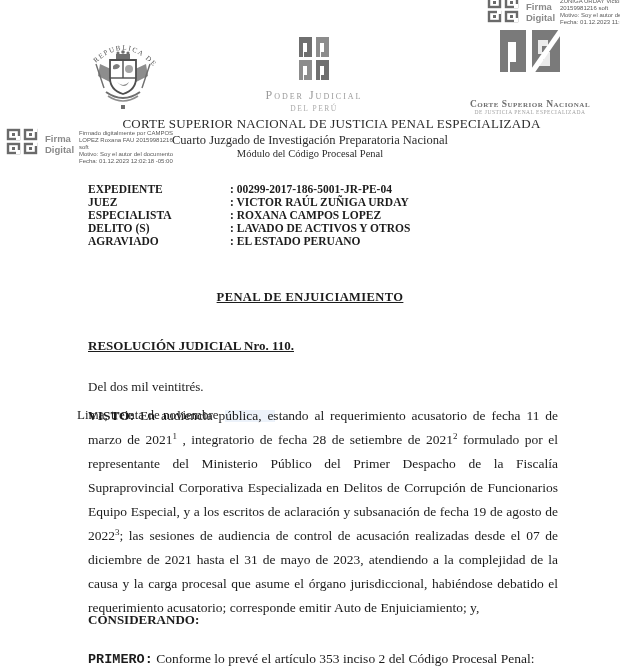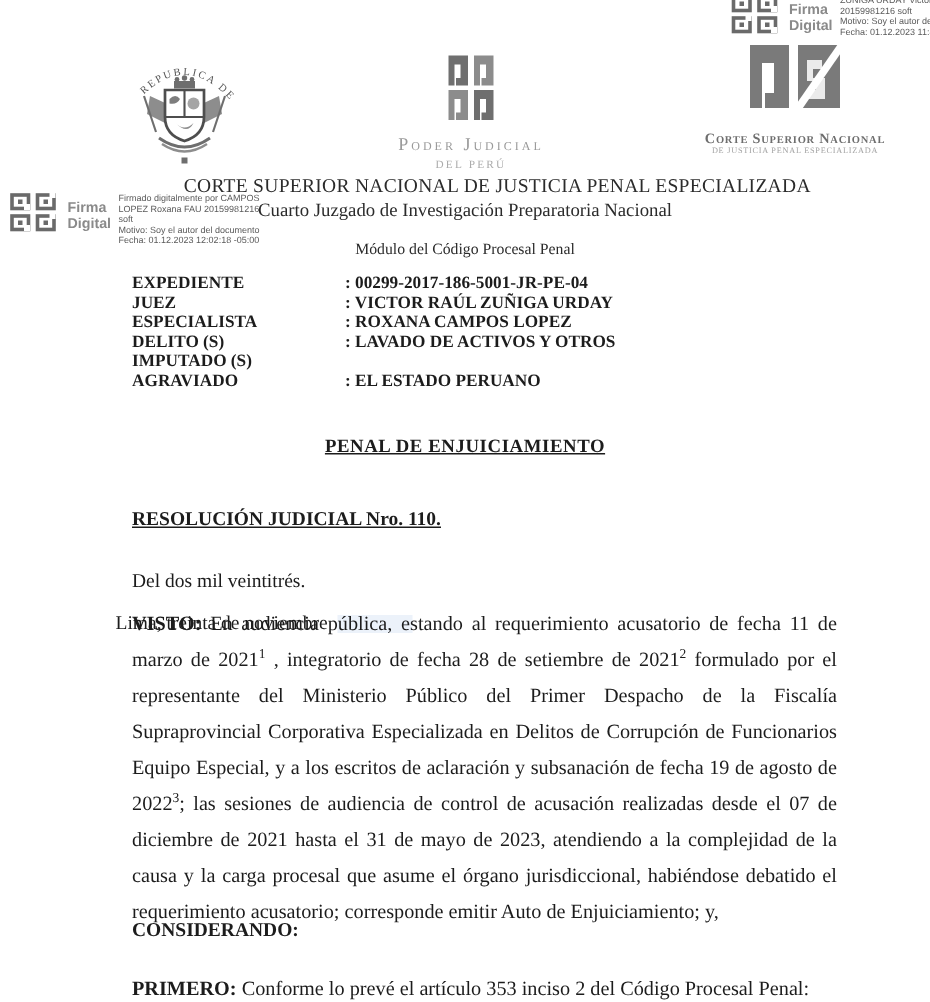--- a/index.html
+++ b/index.html
@@ -23,28 +23,28 @@
     white-space:nowrap;
   }
   
   .coat{position:absolute;left:80px;top:30px;}
   .pj-logo{position:absolute;left:244px;top:36px;width:140px;text-align:center;}
   .pj-title{font-size:12px;letter-spacing:2px;color:#9a9a9a;margin-top:2px;
     font-variant:small-caps;font-family:"Liberation Serif",serif;text-align:center;}
   .pj-sub{font-size:7.5px;letter-spacing:1.5px;color:#ababab;margin-top:1px;
     font-variant:small-caps;}
   .csn-logo{position:absolute;left:443px;top:28px;width:174px;text-align:center;}
-  .csn-title{font-size:9.5px;letter-spacing:.5px;color:#6e6e6e;margin-top:1px;
+  .csn-title{font-size:9.5px;letter-spacing:.5px;color:#6e6e6e;margin-top:13px;
     font-variant:small-caps;font-weight:bold;}
   .csn-sub{font-size:5.5px;letter-spacing:.5px;color:#a2a2a2;margin-top:0;}
   
   .court-head{position:absolute;left:0;top:116px;width:620px;text-align:center;color:#2b2b2b;}
   .court-line1{font-size:13px;letter-spacing:.2px;padding-left:43px;}
   .court-line2{font-size:12.5px;margin-top:1px;}
-  .court-line3{font-size:10.5px;margin-top:13px;}
+  .court-line3{font-size:10.5px;margin-top:0;}
   
   .case-info{position:absolute;left:88px;top:183px;font-weight:bold;font-size:11.5px;line-height:13px;}
   .case-row{display:flex;}
   .case-label{width:142px;}
   
   .doc-title{
     position:absolute;left:0;top:290px;width:620px;text-align:center;
     font-weight:bold;font-size:12.5px;letter-spacing:.4px;
   }
   .doc-title span{text-decoration:underline;}
@@ -55,21 +55,21 @@
   .hl{display:inline-block;width:50px;height:12px;background:#dce8f5;opacity:.55;
     vertical-align:middle;margin-left:6px;}
   .visto{
     position:absolute;left:88px;top:404px;width:470px;
     font-size:13.5px;line-height:24px;text-align:justify;
   }
   .visto b{font-weight:bold;}
   .visto sup{font-size:9px;line-height:0;}
   .considerando{position:absolute;left:88px;top:612px;font-weight:bold;font-size:13px;}
   .primero{position:absolute;left:88px;top:651px;width:480px;font-size:13.5px;}
-  .primero b{font-weight:bold;}
+  .primero b{font-weight:bold;font-family:Liberation Mono, monospace;}
 </style>
 </head>
 <body>
 
 <div class="page">
 
   <div class="stamp stamp-left">
     <svg width="34" height="28" viewBox="0 0 34 28">
       <g fill="none" stroke="#6a6a6a" stroke-width="2.4">
         <rect x="2" y="2" width="11" height="9"></rect>
@@ -211,21 +211,20 @@
       </div>
       <div class="case-row">
         <span class="case-label">ESPECIALISTA</span>
         <span>: ROXANA CAMPOS LOPEZ</span>
       </div>
       <div class="case-row">
         <span class="case-label">DELITO (S)</span>
         <span>: LAVADO DE ACTIVOS Y OTROS</span>
       </div>
       <div class="case-row">
-        <span class="case-label">IMPUTADO (S)</span>
       </div>
       <div class="case-row">
         <span class="case-label">AGRAVIADO</span>
         <span>: EL ESTADO PERUANO</span>
       </div>
     </div>
 
   <div class="doc-title">
     <span>PENAL DE ENJUICIAMIENTO</span>
   </div>

